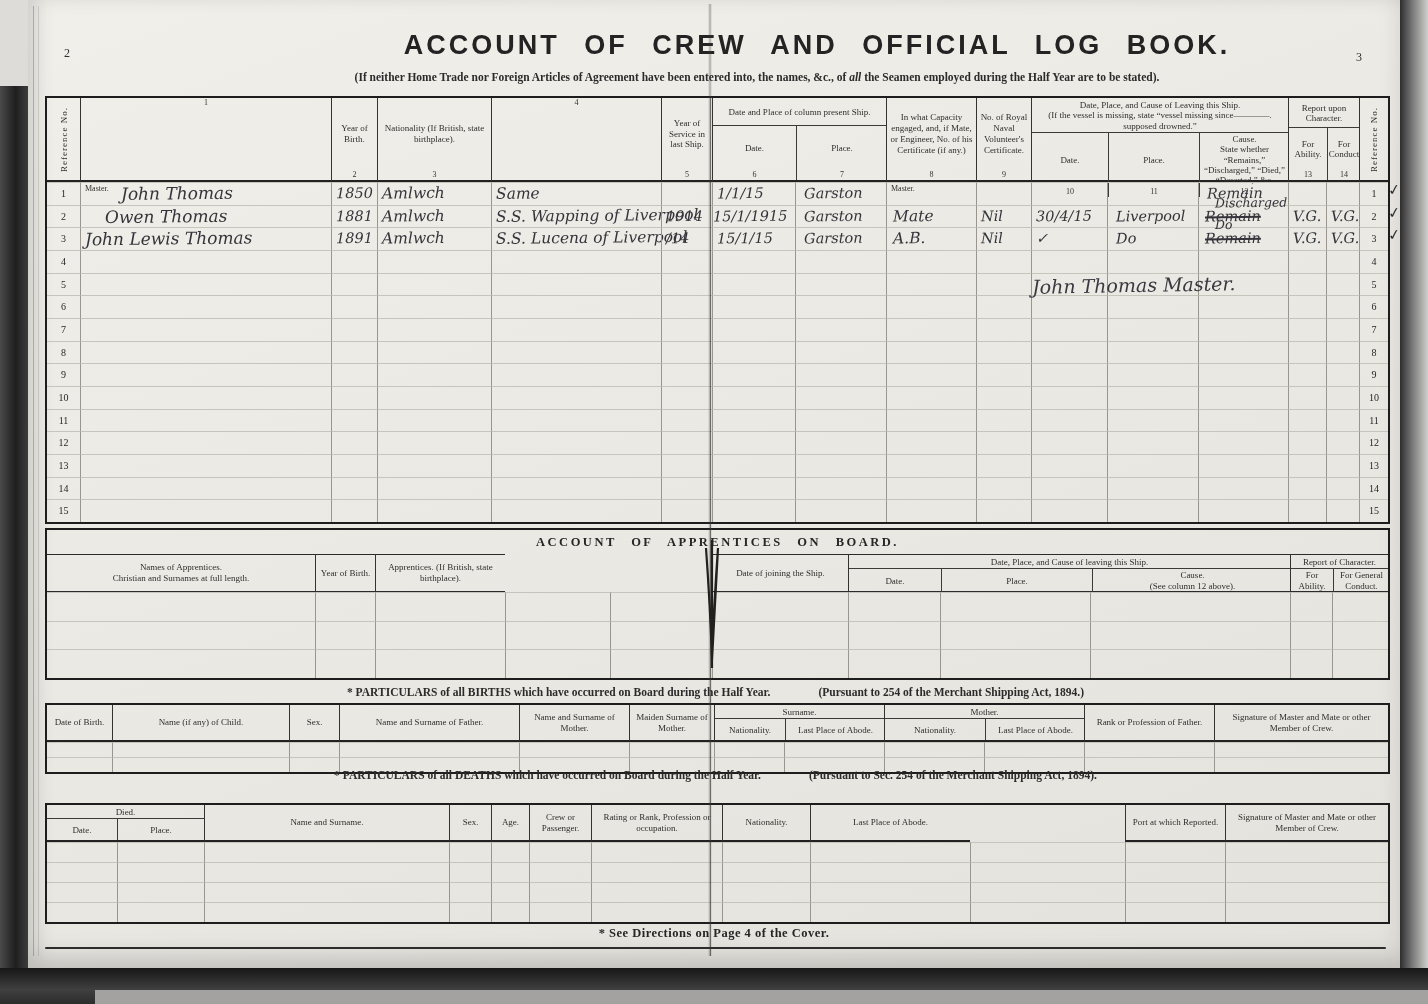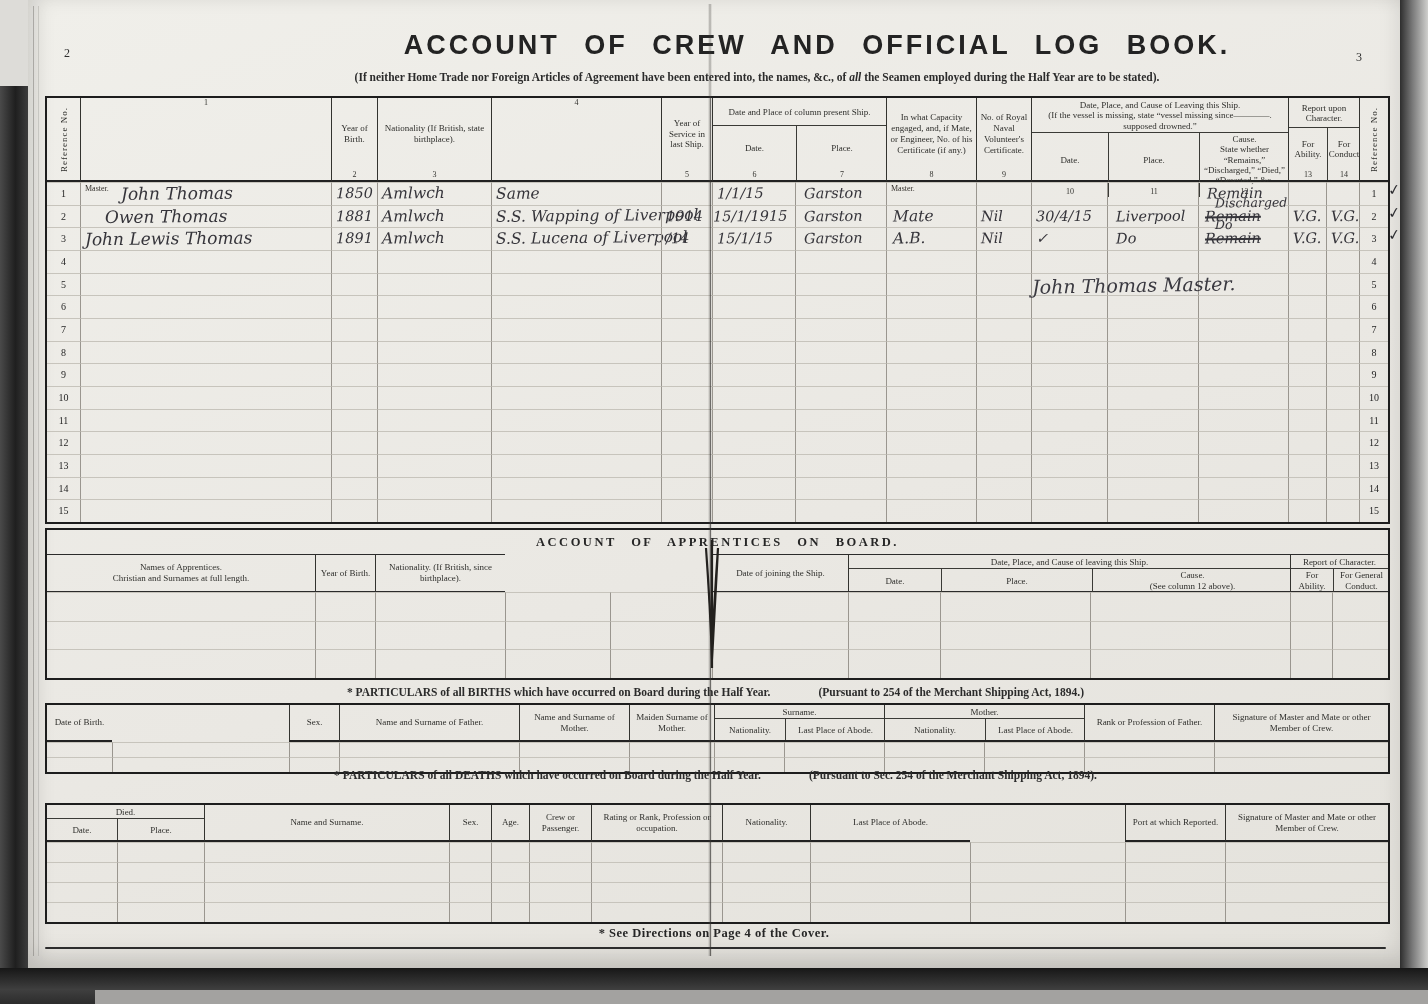--- a/index.html
+++ b/index.html
@@ -565,21 +565,21 @@
     <div class="hc first" style="grid-column:1">
         <div class="lbl">
           <span>Names of Apprentices.</span>
           <span>Christian and Surnames at full length.</span>
         </div>
       </div>
     <div class="hc" style="grid-column:2">
         <div class="lbl">Year of Birth.</div>
       </div>
     <div class="hc" style="grid-column:3">
-        <div class="lbl">Nationality. (If British, since birthplace).</div>
+        <div class="lbl">Apprentices. (If British, state birthplace).</div>
       </div>
     <div class="hc" style="grid-column:6">
         <div class="lbl">Date of joining the Ship.</div>
       </div>
     <div class="hc" style="grid-column:7 / span 3">
       <div class="glbl">Date, Place, and Cause of leaving this Ship.</div>
       <div class="subrow">
         <div class="sub first" style="width:92px">
             <div class="lbl">Date.</div>
           </div>
@@ -637,20 +637,23 @@
       <div class="bc2" style="grid-area: 5 / 8;"></div>
       <div class="bc2" style="grid-area: 5 / 9;"></div>
       <div class="bc2" style="grid-area: 5 / 10;"></div>
       <div class="bc2" style="grid-area: 5 / 11;"></div>
     </div>
 
   <div class="sec-heading" style="top:686px"><span>* PARTICULARS of all BIRTHS which have occurred on Board during the Half Year.</span><span class="act">(Pursuant to 254 of the Merchant Shipping Act, 1894.)</span></div>
   <div id="births" class="tbl">
     <div class="hc first" style="grid-column:1">
         <div class="lbl">Date of Birth.</div>
+      </div>
+    <div class="hc" style="grid-column:2">
+        <div class="lbl">Name (if any) of Child.</div>
       </div>
     <div class="hc" style="grid-column:3">
         <div class="lbl">Sex.</div>
       </div>
     <div class="hc" style="grid-column:4">
         <div class="lbl">Name and Surname of Father.</div>
       </div>
     <div class="hc" style="grid-column:5">
         <div class="lbl">Name and Surname of Mother.</div>
       </div>

